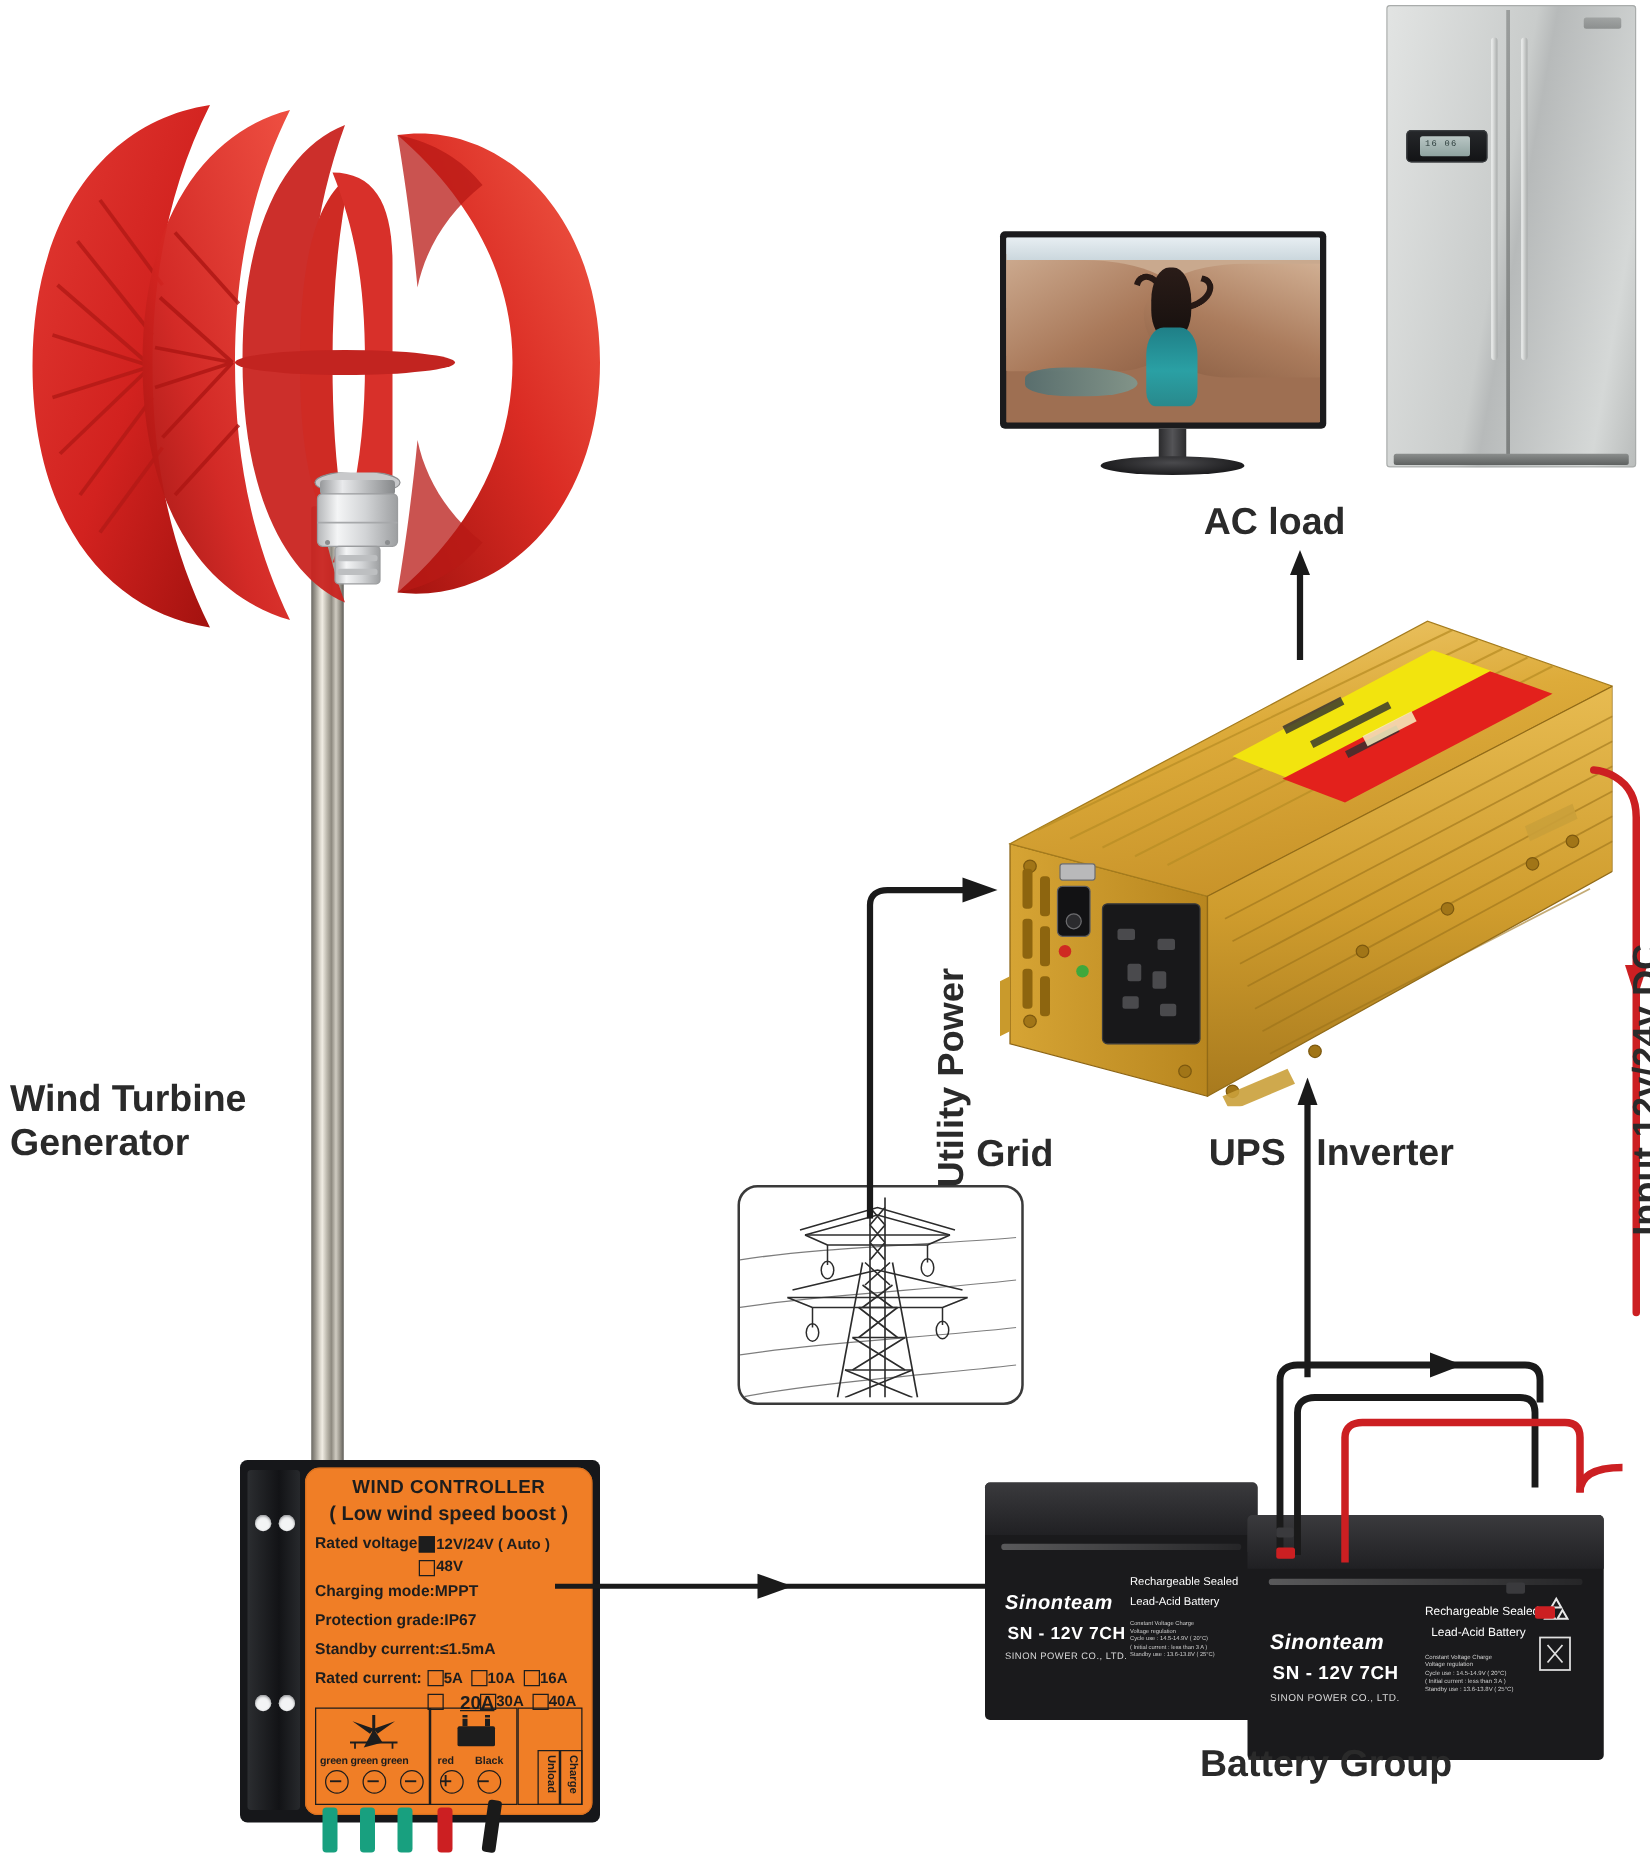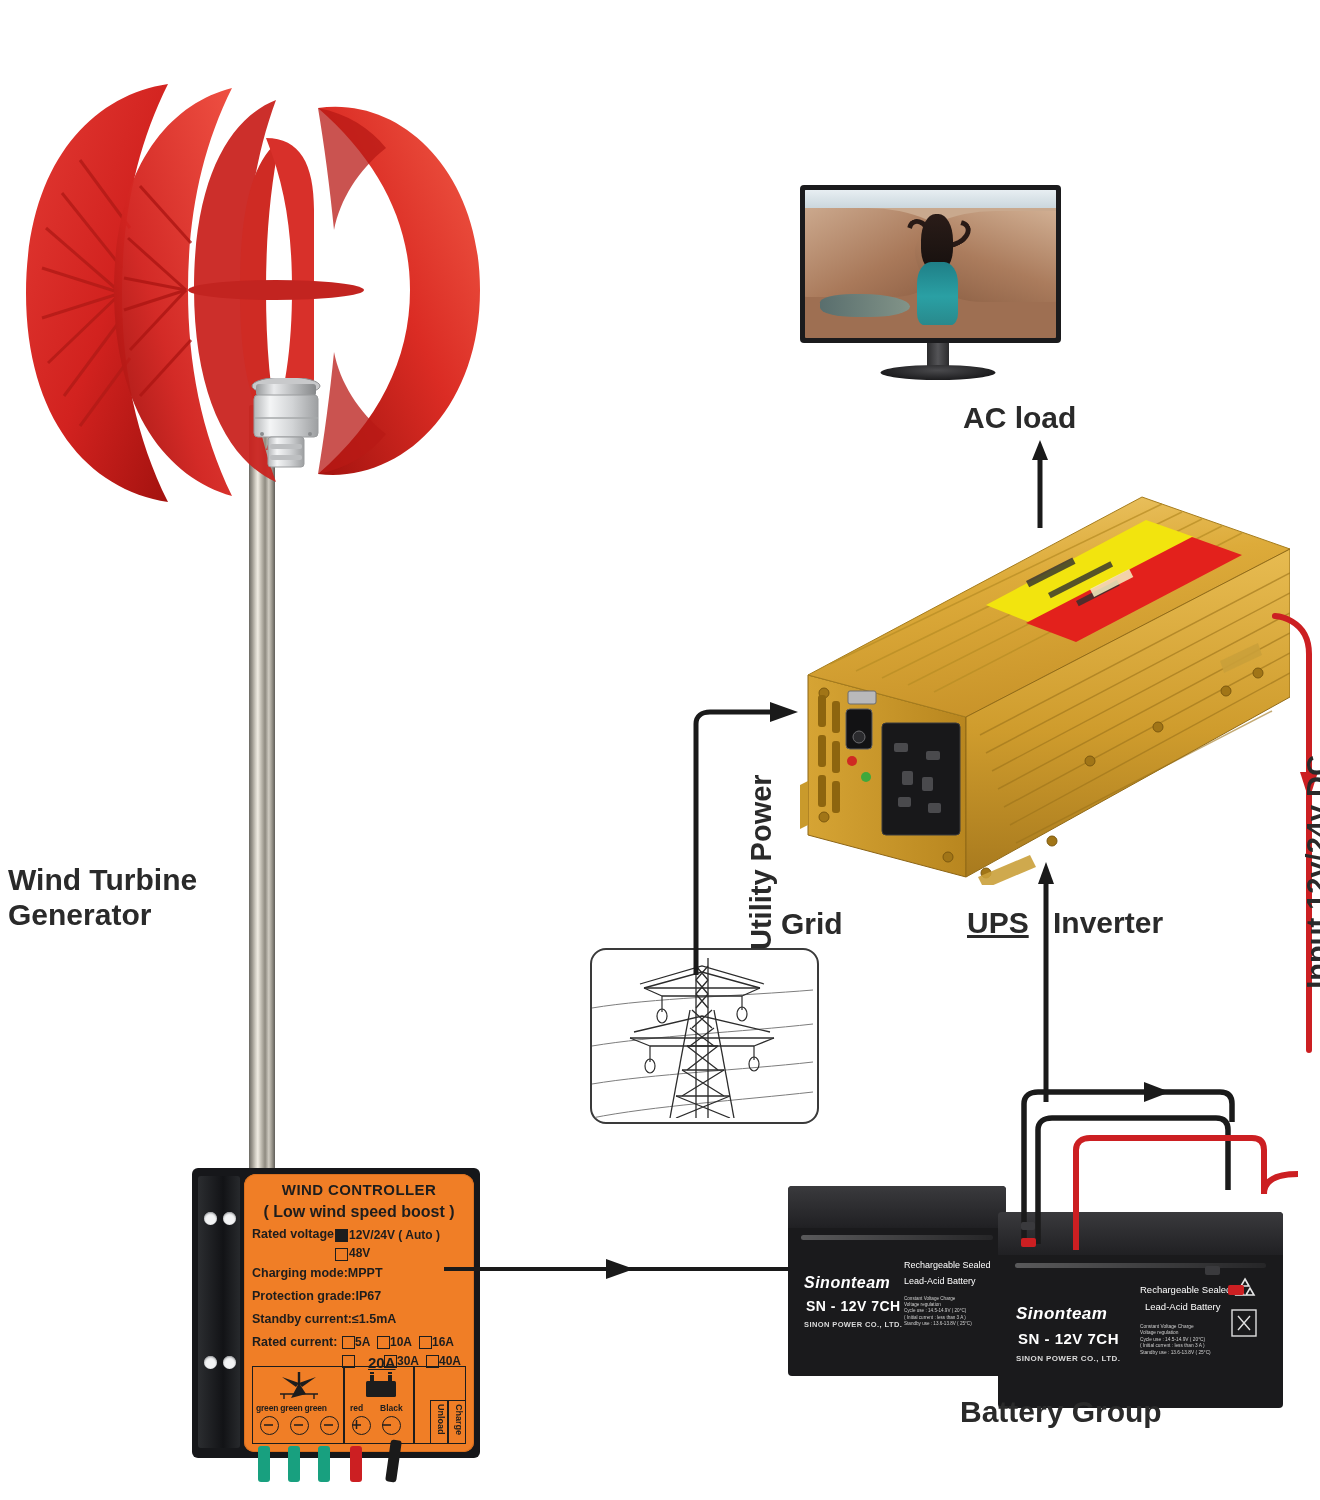--- a/index.html
+++ b/index.html
@@ -102,21 +102,21 @@
   
   .bat{position:absolute;border-radius:3px;}
   .bat-body{position:absolute;left:0;top:0;width:100%;height:100%;
             background:linear-gradient(170deg,#2c2c2e 0 12%,#1a1a1c 12% 100%);border-radius:4px;}
   .bat-top{position:absolute;left:0;top:0;width:100%;height:22%;
            background:linear-gradient(#3a3a3d,#202023);border-radius:4px 4px 0 0;}
   .bat-gloss{position:absolute;left:6%;top:26%;width:88%;height:5px;
              background:linear-gradient(90deg,rgba(255,255,255,.28),rgba(255,255,255,.05));border-radius:3px;}
   .bat-brand{position:absolute;color:#fff;font-style:italic;font-weight:700;letter-spacing:.5px;}
   .bat-model{position:absolute;color:#fff;font-weight:700;letter-spacing:.5px;}
-  .bat-co{position:absolute;color:#d9d9d9;font-weight:700;letter-spacing:.4px;}
+  .bat-co{position:absolute;color:#d9d9d9;font-weight:400;letter-spacing:.4px;}
   .bat-r1,.bat-r2{position:absolute;color:#fff;font-weight:400;}
   .bat-spec{position:absolute;color:#cfcfcf;line-height:1.35;}
   .recyc{position:absolute;color:#e8e8e8;}
 </style>
 </head>
 <body>
 
 <div class="stage">
 
   <div class="mast"></div>
@@ -227,20 +227,32 @@
           <div class="lady-hair"></div>
           <div class="lady-dress"></div>
         </div>
       </div>
     </div>
     <div class="mon-brand">PHILIPS</div>
     <div class="mon-neck"></div>
     <div class="mon-base"></div>
   </div>
 
+  <div class="fridge">
+    <div class="fr-logo"></div>
+    <div class="fr-split"></div>
+    <div class="fr-handle" style="left:calc(48% - 12px);"></div>
+    <div class="fr-handle" style="left:calc(48% + 12px);"></div>
+    <div class="fr-panel">
+      <div class="fr-lcd">
+        <span>16 06</span>
+      </div>
+    </div>
+    <div class="fr-foot"></div>
+  </div>
 
   <svg class="wireline" style="left:1030px;top:440px;" width="20" height="88">
     <line x1="10" y1="88" x2="10" y2="14" stroke="#1a1a1a" stroke-width="5"></line>
     <polygon points="10,0 18,20 2,20" fill="#1a1a1a"></polygon>
   </svg>
   <div class="lbl" style="left:963px;top:400px;font-size:30px;">AC load</div>
 
   <div class="inverter">
     <svg width="500" height="400" viewBox="0 0 500 400">
       <defs>
@@ -343,21 +355,21 @@
       <path d="M188 392 L240 370 L246 382 L194 404 Z" fill="#caa03a" opacity=".9"></path>
       <path d="M430 176 L468 158 L472 170 L434 188 Z" fill="#caa03a" opacity=".9"></path>
     </svg>
   </div>
 
   <svg class="wireline" style="left:1035px;top:862px;" width="22" height="240">
     <line x1="11" y1="240" x2="11" y2="18" stroke="#1a1a1a" stroke-width="5"></line>
     <polygon points="11,0 19,22 3,22" fill="#1a1a1a"></polygon>
   </svg>
 
-  <div class="lbl" style="left:967px;top:905px;font-size:30px;text-decoration:underline;">UPS</div>
+  <div class="lbl" style="left:967px;top:905px;font-size:30px;">UPS</div>
   <div class="lbl" style="left:1053px;top:905px;font-size:30px;">Inverter</div>
 
   <svg class="wireline" style="left:1255px;top:610px;" width="70" height="500">
     <path d="M20 6 C20 6 54 8 54 44 L54 440" stroke="#cc1f22" stroke-width="6" fill="none" stroke-linecap="round"></path>
     <polygon points="54,190 63,162 45,162" fill="#cc1f22"></polygon>
   </svg>
   <div class="vlbl" style="left:1301px;top:755px;font-size:29px;transform:rotate(-90deg) translate(-100%,0);">Input 12v/24v DC</div>
 
   <div class="gridbox">
     <svg width="221" height="168" viewBox="0 0 221 168">

